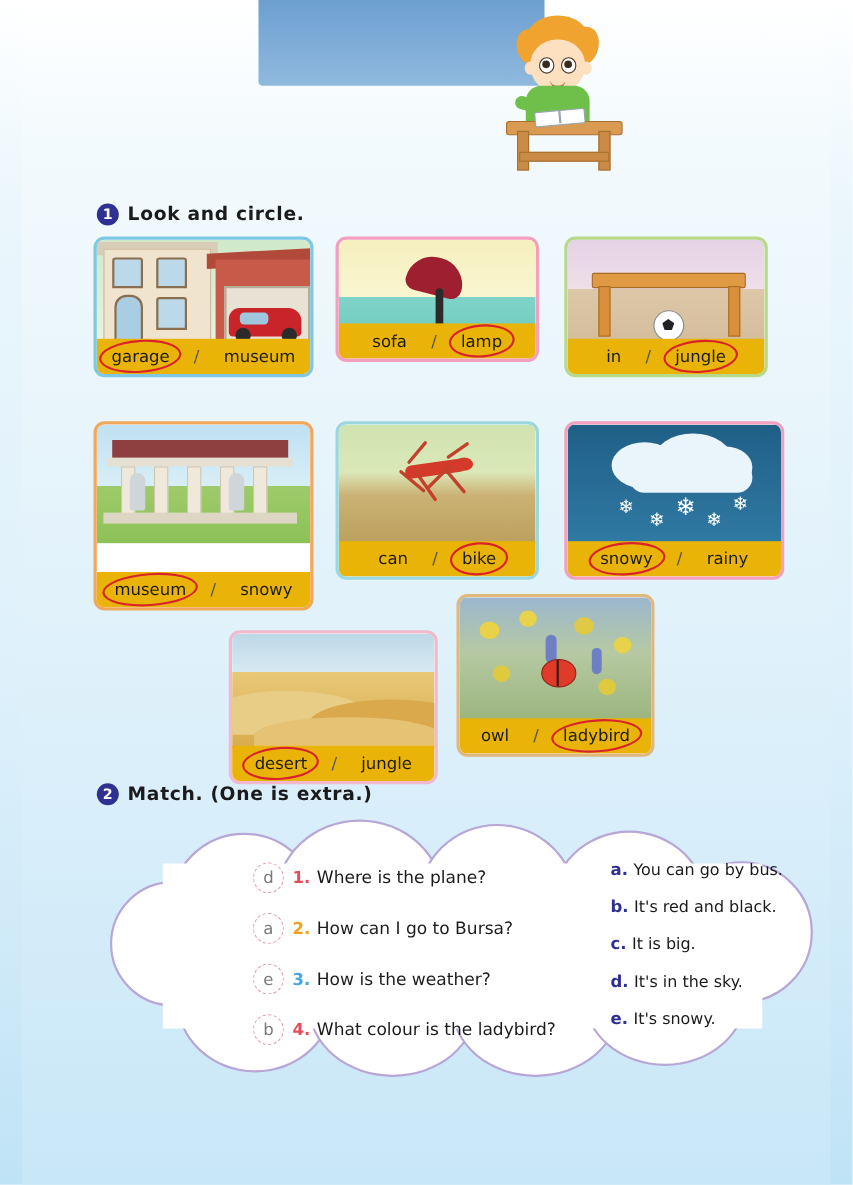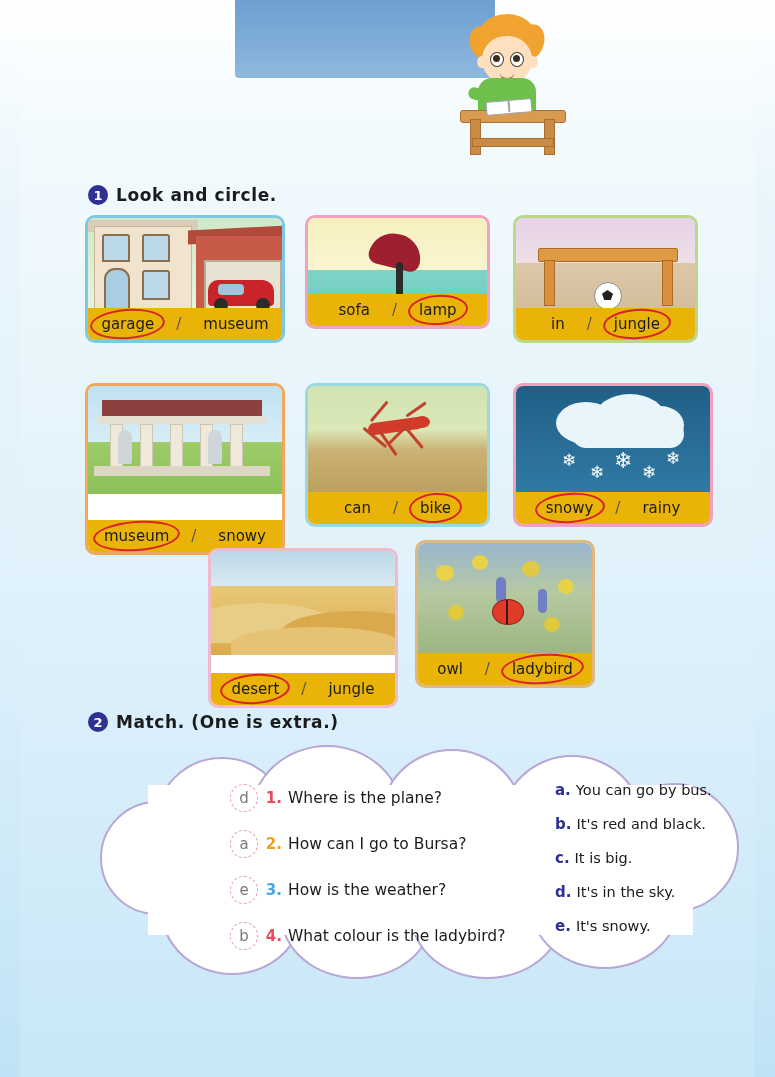--- a/index.html
+++ b/index.html
@@ -446,21 +446,21 @@
       <span class="snow" style="left:126px; top:78px;">❄</span>
       <span class="snow" style="left:150px; top:64px;">❄</span>
     </div>
     <div class="labels">
       <span class="opt circled">snowy</span>
       <span class="sep">/</span>
       <span class="opt">rainy</span>
     </div>
   </div>
 
-  <div class="card" style="left:188px; top:548px; width:190px; height:160px; border-color:#f2b9cd;">
+  <div class="card" style="left:188px; top:573px; width:190px; height:140px; border-color:#f2b9cd;">
     <div class="pic" style="height:104px;">
       <div class="c7-bg"></div>
       <div class="dune" style="left:-20px; top:52px; width:140px; height:40px;"></div>
       <div class="dune" style="left:70px; top:60px; width:150px; height:44px; background:#d9a94b;"></div>
       <div class="dune" style="left:20px; top:76px; width:170px; height:34px; background:#e6c274;"></div>
     </div>
     <div class="labels">
       <span class="opt circled">desert</span>
       <span class="sep">/</span>
       <span class="opt">jungle</span>

